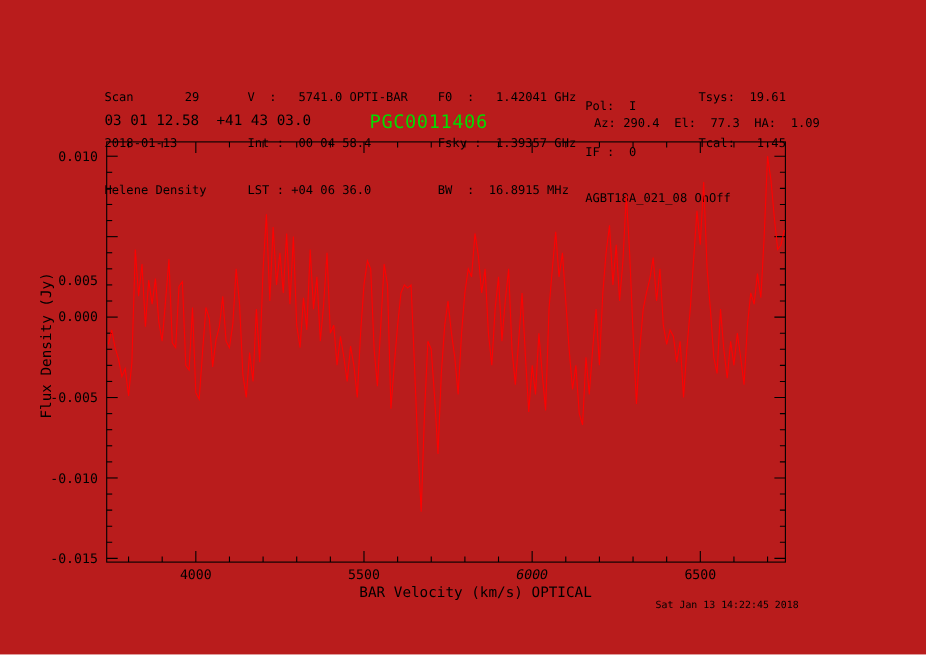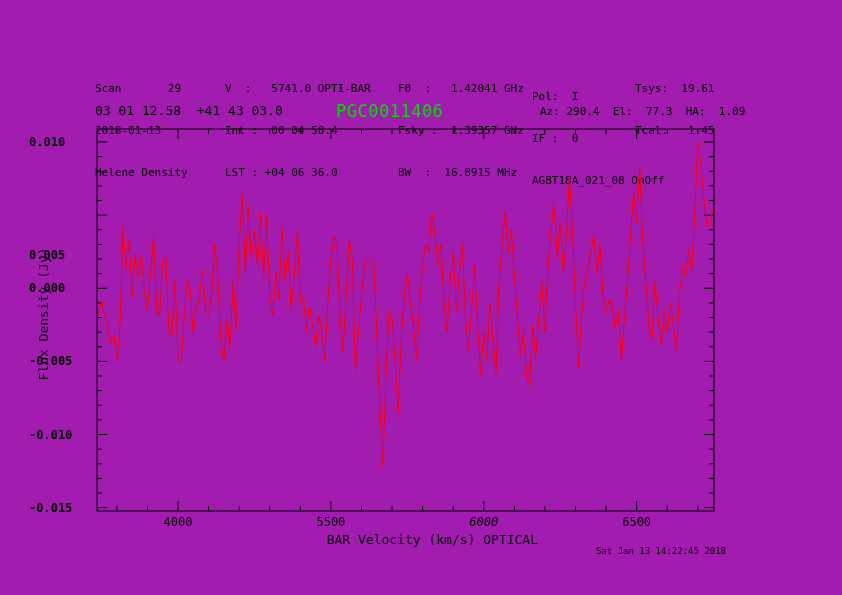--- a/index.html
+++ b/index.html
@@ -1,30 +1,30 @@
 <!DOCTYPE html>
 <html><head>
 <meta charset="utf-8">
 <style>
   html,body{margin:0;padding:0;background:#fff;}
   .page{
-    position:relative;width:842px;height:595px;background:#a21caf;overflow:hidden;
+    position:relative;width:842px;height:595px;background:#b91c1c;overflow:hidden;
     font-family:"DejaVu Sans Mono", monospace;color:#000;
   }
   .hblock{position:absolute;white-space:pre;font-size:11px;line-height:14px;}
   .hblock div{height:14px;}
   .radec{position:absolute;white-space:pre;font-size:13px;}
   .azelha{position:absolute;white-space:pre;font-size:11px;}
   .source{position:absolute;white-space:pre;font-size:17px;letter-spacing:0.5px;}
   .xlabel{position:absolute;white-space:pre;font-size:13px;text-align:right;}
   .ylabel{position:absolute;white-space:pre;font-size:13px;transform:rotate(-90deg);transform-origin:center center;}
   .timestamp{position:absolute;white-space:pre;font-size:9px;}
   .ticklabel{position:absolute;font-size:12px;line-height:14px;white-space:pre;}
   .ticklabel.x{text-align:center;}
-  .ticklabel.y{font-weight:bold;}
+  .ticklabel.y{text-align:right;}
   svg{position:absolute;left:0;top:0;}
 </style>
 </head>
 <body>
 
 <div class="page">
 
   <div class="hblock" style="left:95px;top:54px">
     <div>Scan       29</div>
     <div>2018-01-13</div>

